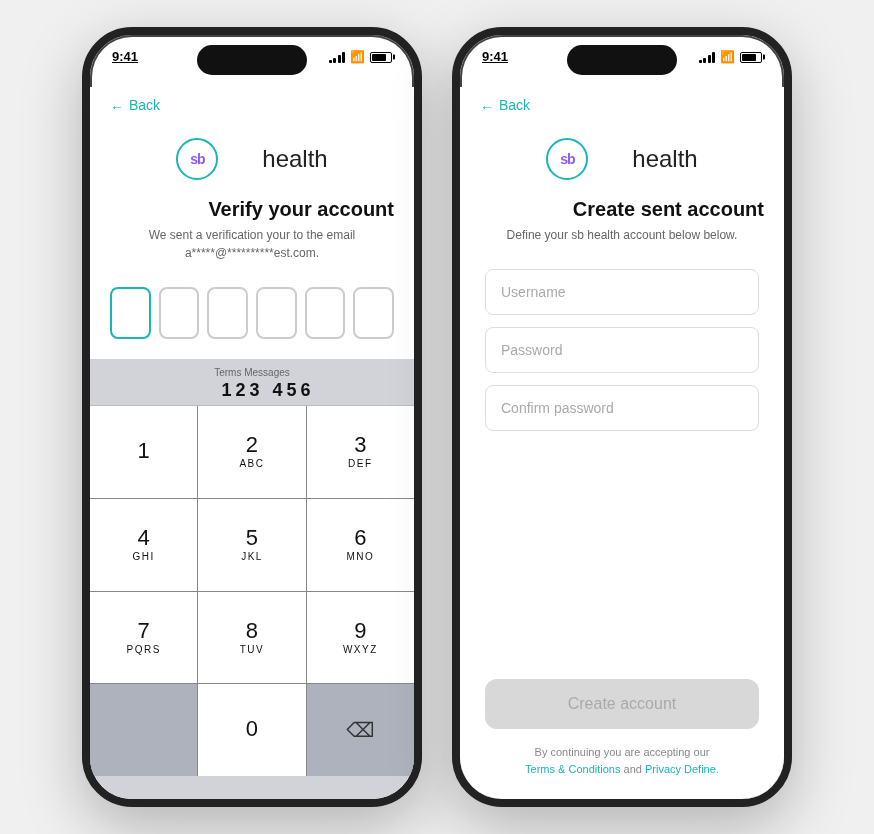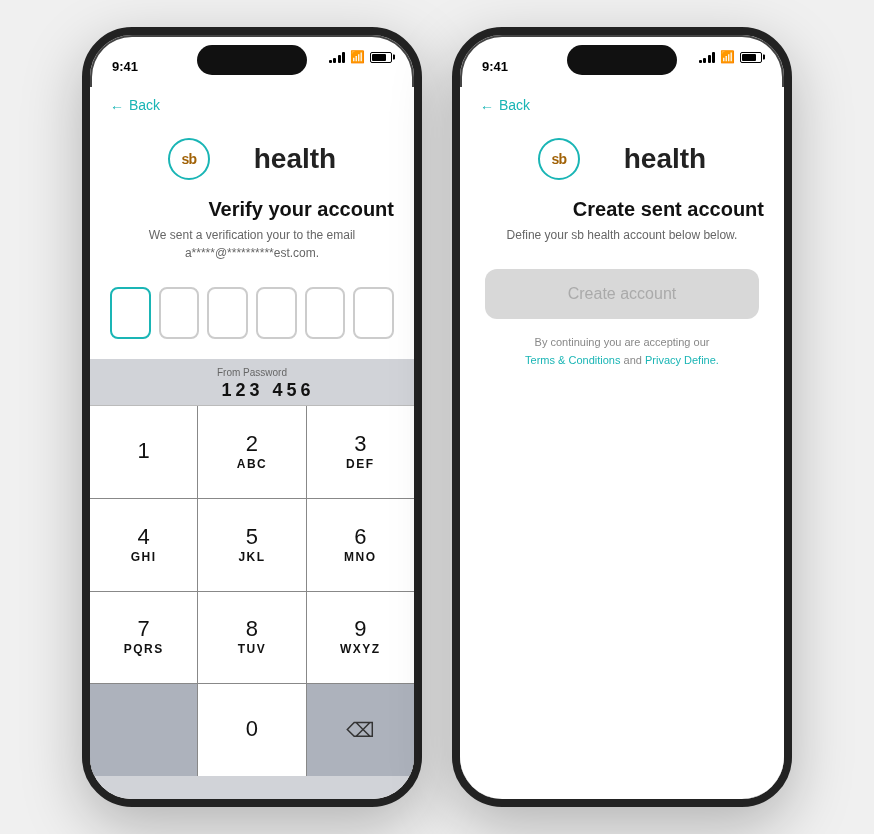--- a/index.html
+++ b/index.html
@@ -50,21 +50,22 @@
       align-items: flex-start;
       justify-content: space-between;
       padding: 12px 22px 0;
       z-index: 9;
     }
 
     .status-time {
       font-size: 13px;
       font-weight: 600;
       color: #000;
-      margin-top: 12px;
+      margin-top: 2px;
+      text-decoration: underline;
     }
 
     .status-icons {
       display: flex;
       align-items: center;
       gap: 5px;
       margin-top: 3px;
     }
 
     .signal-bars {
@@ -161,27 +162,27 @@
     .sb-logo {
       width: 42px;
       height: 42px;
       border: 2px solid #1ab5b5;
       border-radius: 50%;
       display: flex;
       align-items: center;
       justify-content: center;
       font-size: 14px;
       font-weight: 700;
-      color: #a16207;
+      color: #8b5cf6;
       letter-spacing: -1px;
     }
 
     .logo-text {
-      font-size: 28px;
-      font-weight: 700;
+      font-size: 24px;
+      font-weight: 400;
       color: #222;
       margin-left: 36px;
     }
 
     .screen-title {
       text-align: right;
       font-size: 20px;
       font-weight: 700;
       color: #111;
       padding: 10px 20px 5px;
@@ -273,23 +274,23 @@
     }
 
     .key-num {
       font-size: 22px;
       font-weight: 300;
       color: #111;
       line-height: 1;
     }
 
     .key-letters {
-      font-size: 12px;
+      font-size: 10px;
       color: #111;
-      font-weight: 700;
+      font-weight: 400;
       letter-spacing: 1.5px;
       margin-top: 2px;
     }
 
     .key-delete {
       font-size: 20px;
       color: #333;
     }
 
     
@@ -395,21 +396,21 @@
         <div class="otp-box active"></div>
         <div class="otp-box"></div>
         <div class="otp-box"></div>
         <div class="otp-box"></div>
         <div class="otp-box"></div>
         <div class="otp-box"></div>
       </div>
 
       <div class="keyboard-area">
         <div class="suggestion-bar">
-          <span class="suggestion-label">From Password</span>
+          <span class="suggestion-label">Terms Messages</span>
           <span class="suggestion-code">123 456</span>
         </div>
         <div class="keypad">
           <div class="key">
               <span class="key-num">1</span>
               <span class="key-letters"></span>
             </div>
           <div class="key">
               <span class="key-num">2</span>
               <span class="key-letters">ABC</span>
@@ -488,20 +489,25 @@
         <div class="sb-logo">
           <span>sb</span>
         </div>
         <span class="logo-text">health</span>
       </div>
 
       <h1 class="screen-title">Create sent account</h1>
 
       <p class="screen-subtitle">Define your sb health account below below.</p>
 
+      <div class="form-area">
+        <input class="form-input" type="text" placeholder="Username" style="">
+        <input class="form-input" type="password" placeholder="Password" style="">
+        <input class="form-input" type="password" placeholder="Confirm password" style="">
+      </div>
 
       <button class="create-btn">Create account</button>
 
       <p class="footer-text">
         <span>By continuing you are accepting our</span><br>
         <span class="footer-link">Terms &amp; Conditions</span>
         <span> and </span>
         <span class="footer-link">Privacy Define.</span>
       </p>
 

